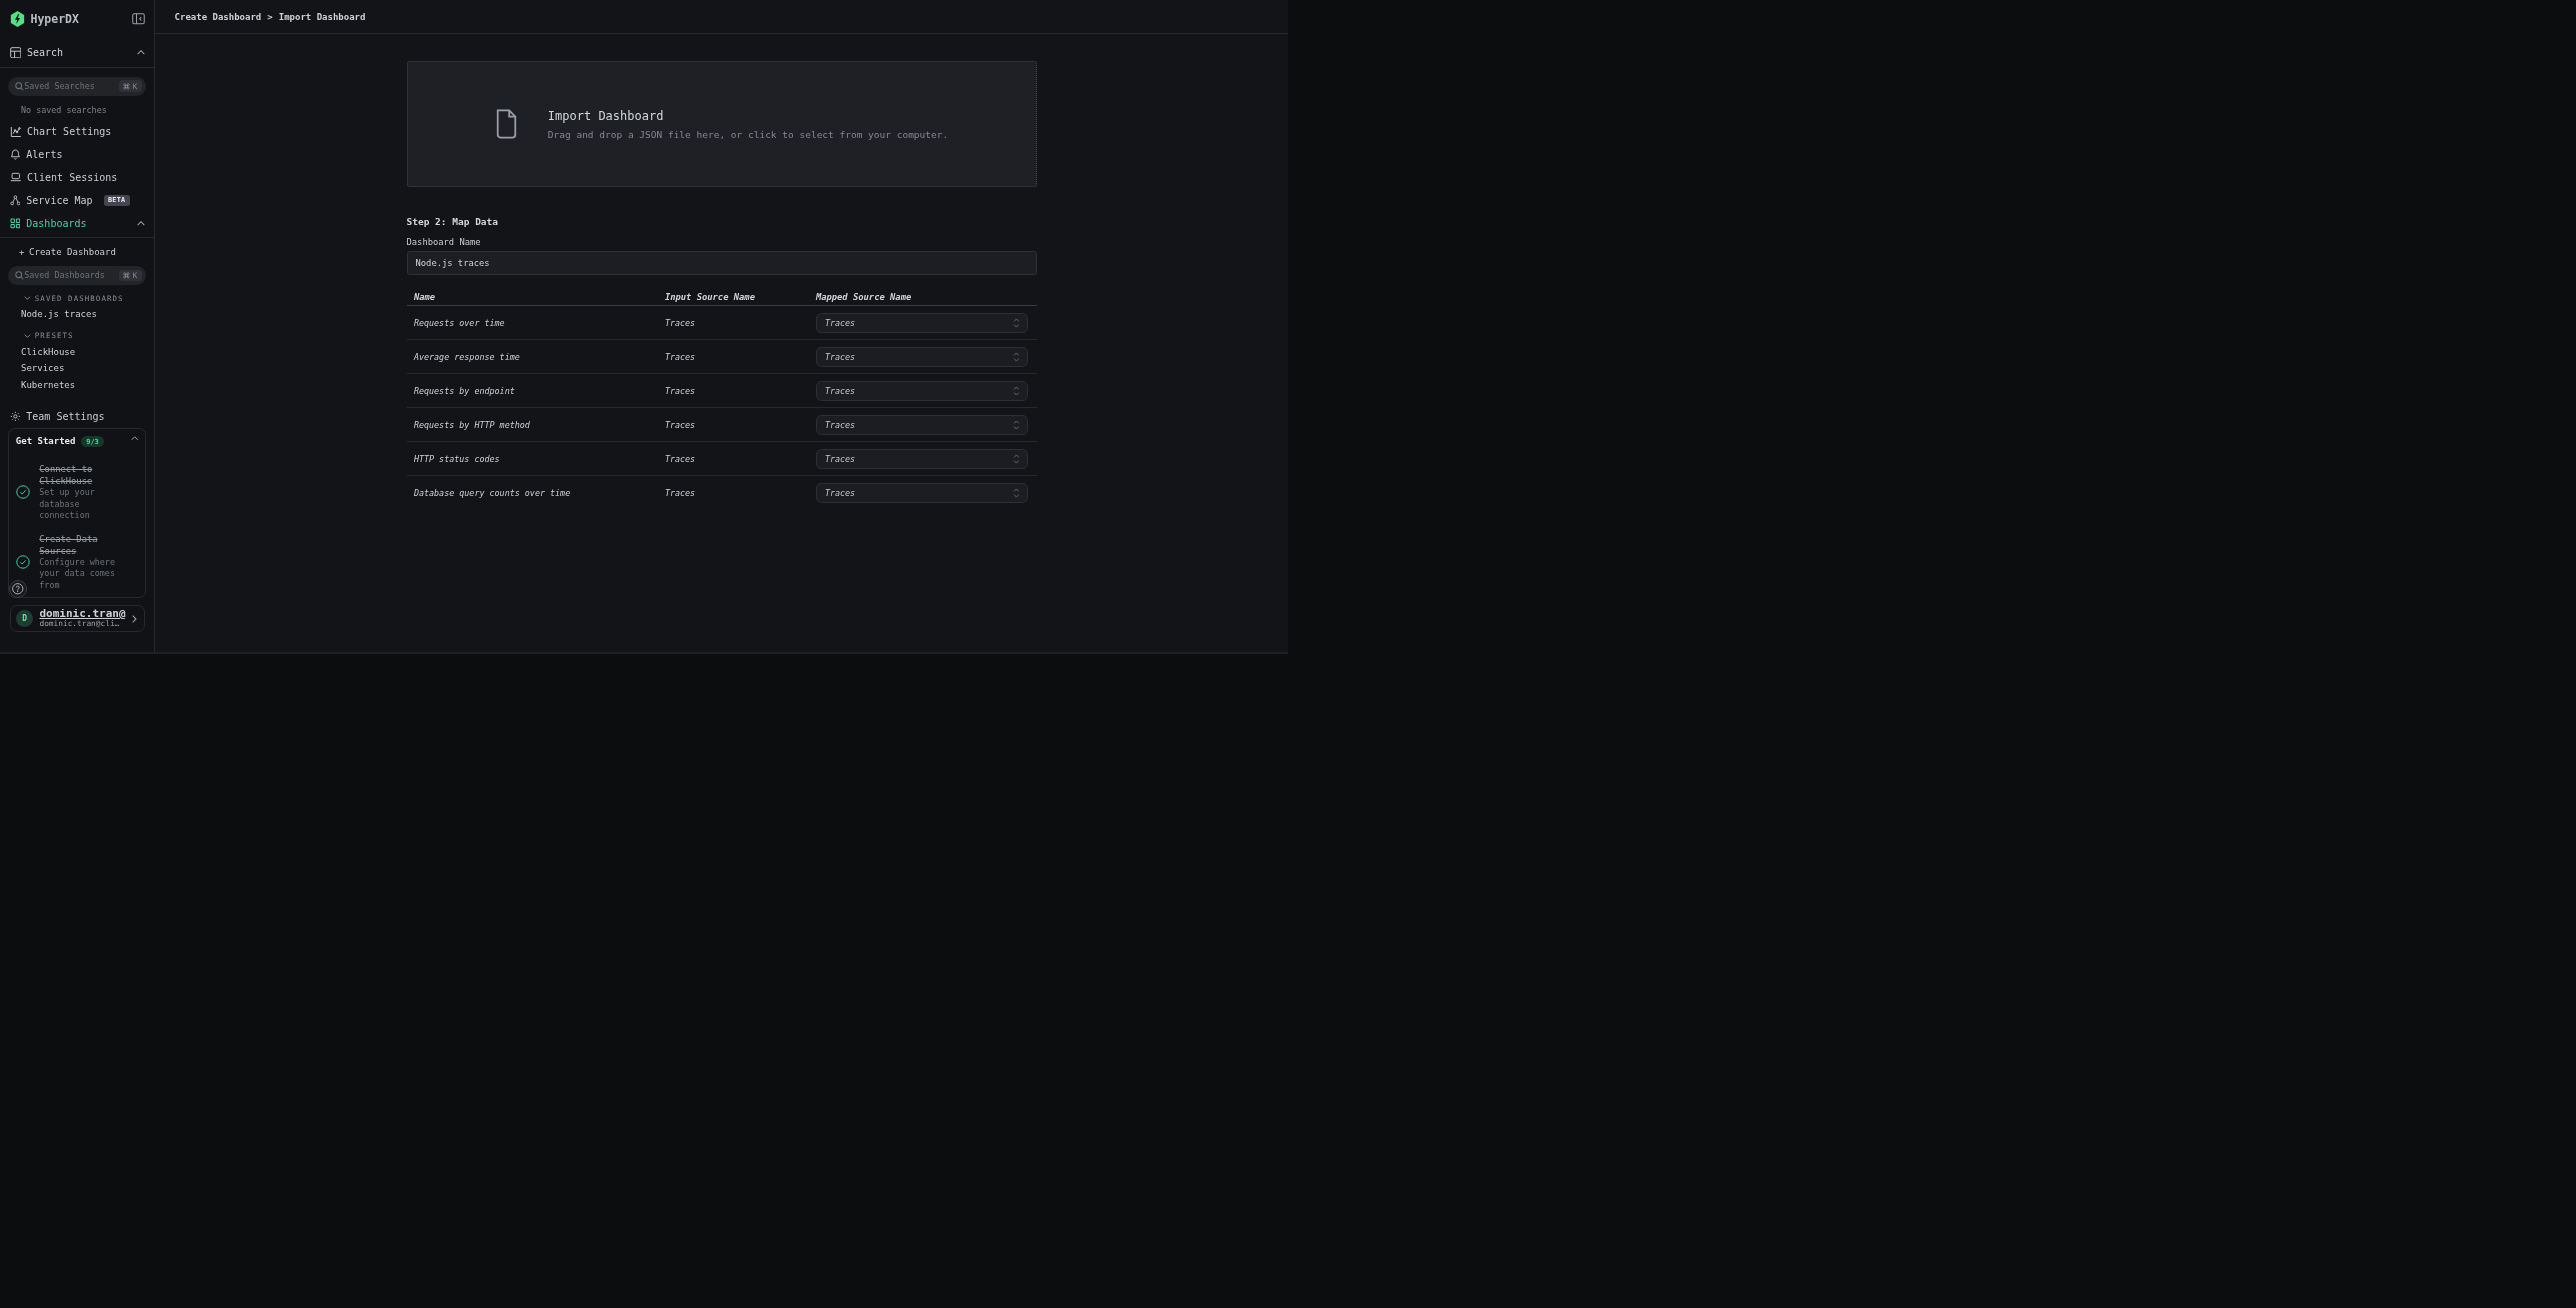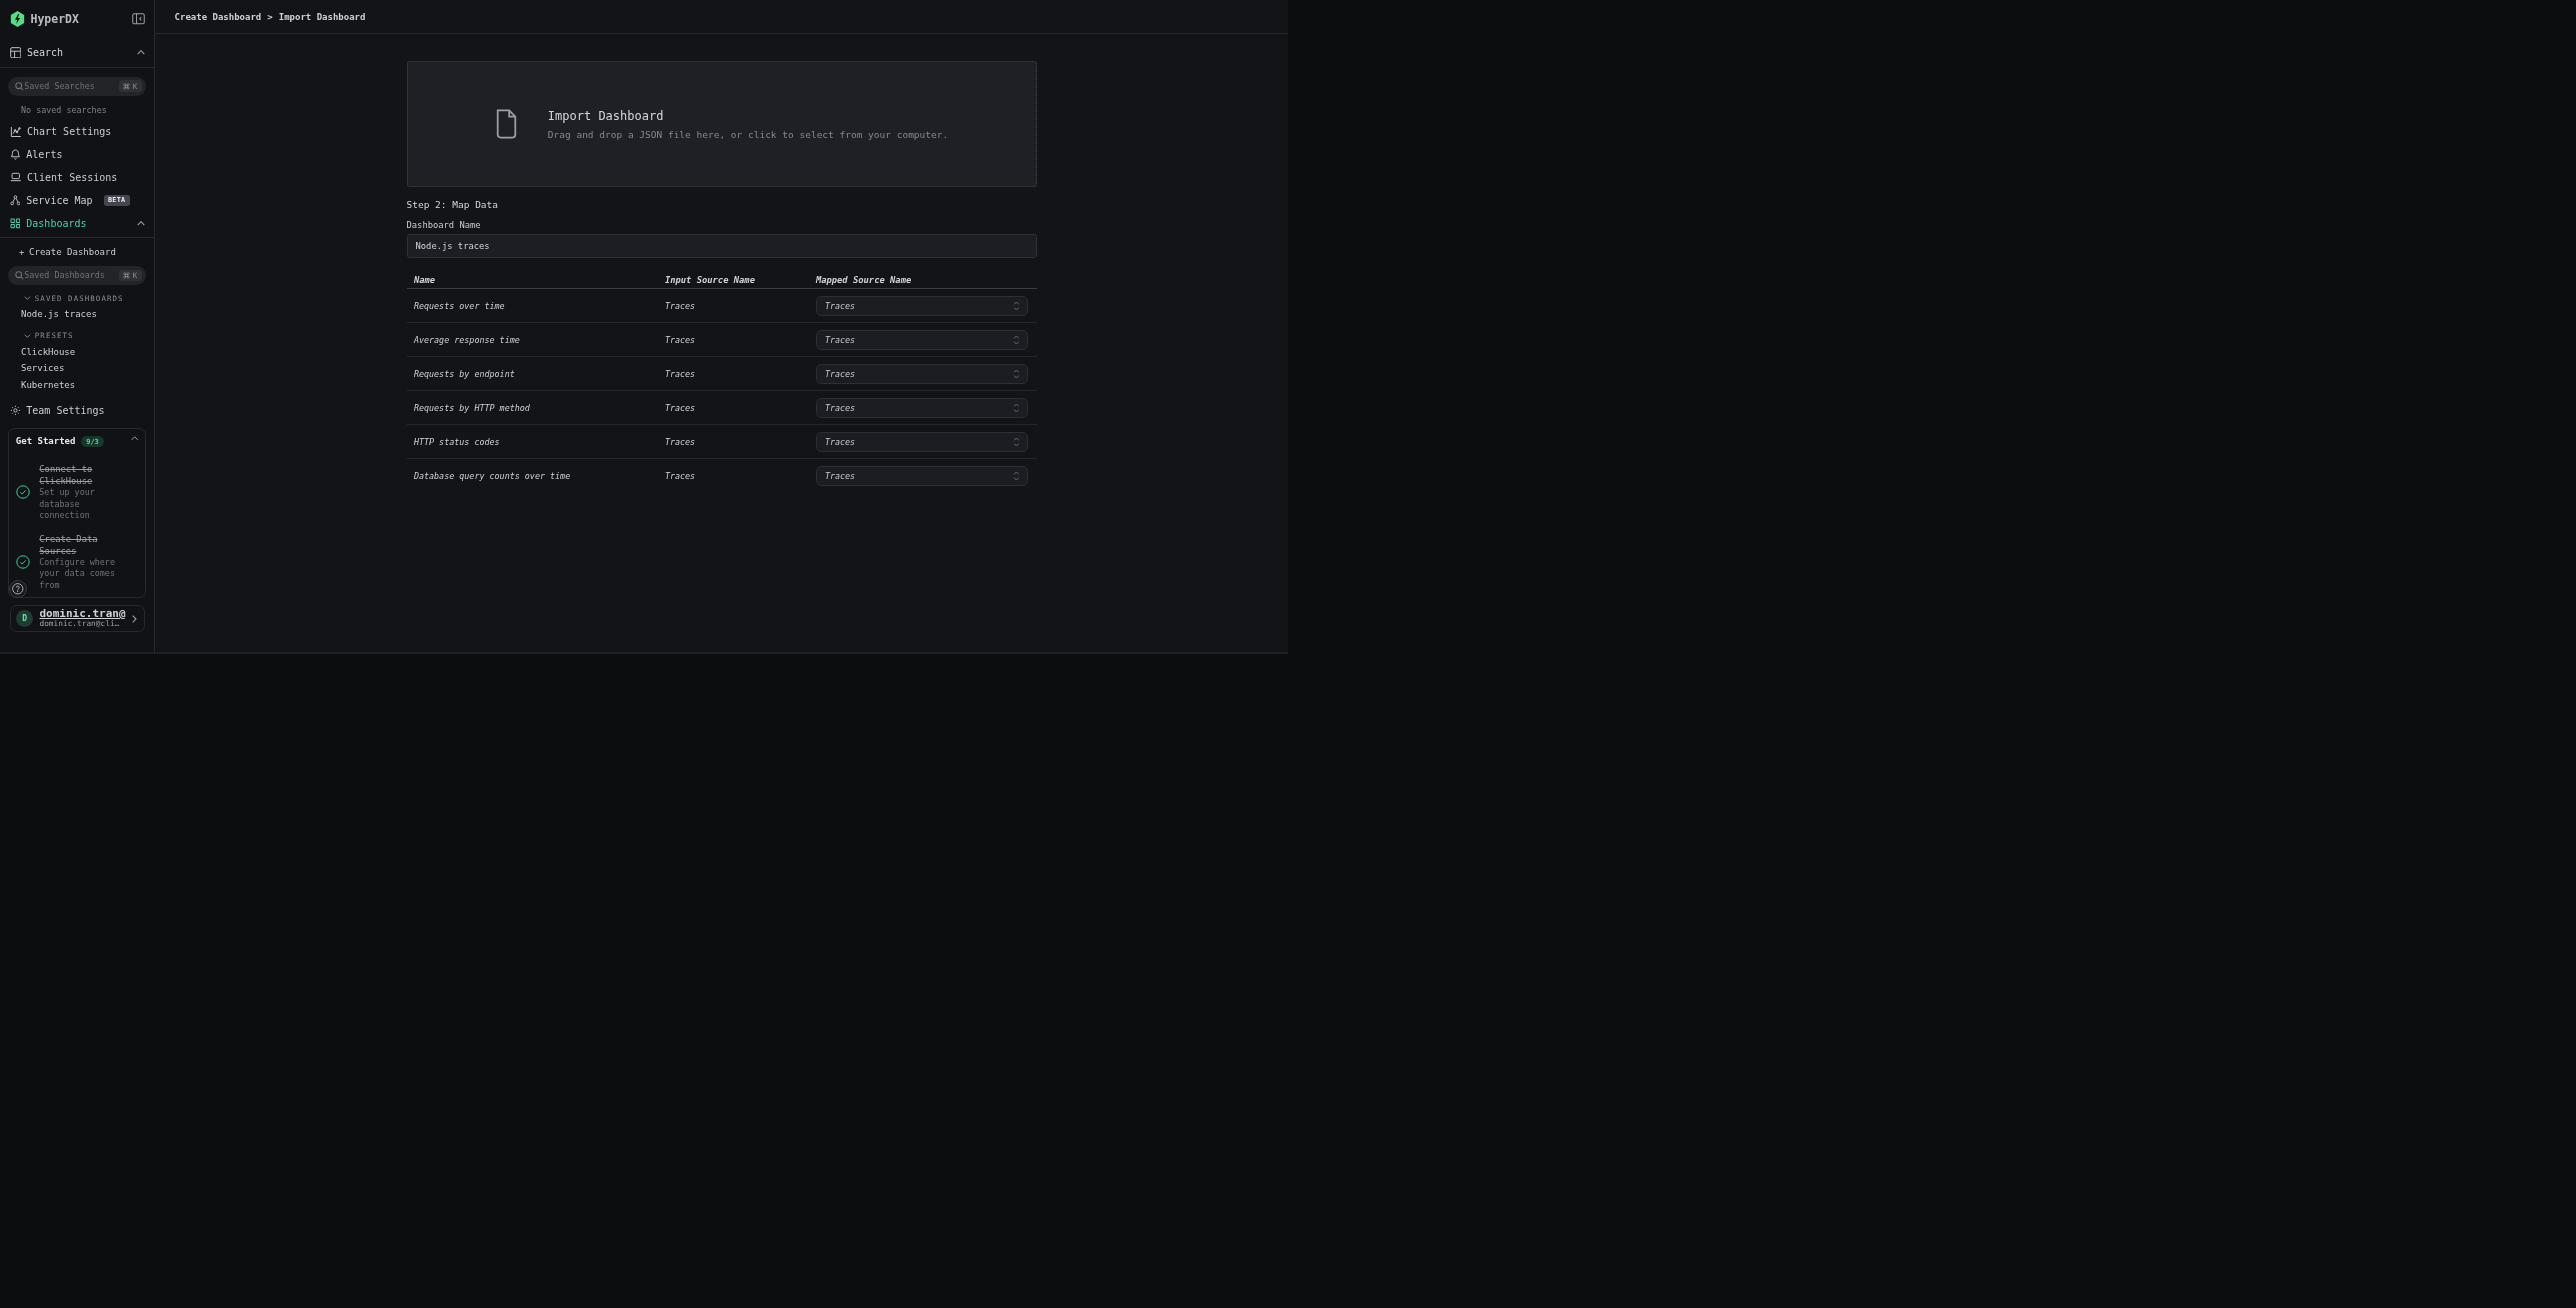--- a/index.html
+++ b/index.html
@@ -34,21 +34,21 @@
   .beta { background:#45454f; color:#eceef1; font-size:6.8px; font-weight:bold; border-radius:2.7px;
     padding:1.4px 4px; margin-left:5.4px; letter-spacing:0.3px; }
   .nav-item .grow { flex:1; }
   .divider { border-bottom:0.7px solid #26282d; }
   .create-row { height:28px; display:flex; align-items:center; padding:0 9.5px 0 19px; gap:4.7px;
     font-size:9px; color:#c9ccd1; cursor:pointer; }
   .group-label { margin-top:5.4px; height:15.5px; display:flex; align-items:center; gap:4px;
     padding-left:24px; font-size:7.4px; letter-spacing:1.1px; color:#8a8e95; cursor:pointer; }
   .tree-item { height:16.6px; display:flex; align-items:center; padding-left:21px;
     font-size:9px; color:#ced1d6; cursor:pointer; }
-  .team-row { margin-top:6px; height:23px; display:flex; align-items:center; padding:0 9.5px; gap:6px;
+  .team-row { margin-top:12px; height:23px; display:flex; align-items:center; padding:0 9.5px; gap:6px;
     font-size:10px; color:#c9ccd1; cursor:pointer; }
   .spacer { flex:1; }
   
   .gs-card { margin:0 8px 7.4px 8px; border:0.7px solid #27292e; border-radius:6.8px;
     padding:6.8px 6.8px 5.4px 6.8px; }
   .gs-head { display:flex; align-items:flex-start; gap:5.4px; height:16px; }
   .gs-title { font-size:9px; font-weight:bold; color:#e8eaec; }
   .gs-badge { background:#16382a; color:#4ad6a0; font-size:7px; font-weight:bold;
     border-radius:6.8px; padding:1.4px 5.4px; }
   .gs-head .grow { flex:1; }
@@ -74,21 +74,21 @@
     display:flex; align-items:center; padding-left:19.6px; }
   .crumbs { font-size:9px; font-weight:bold; color:#ced1d6; display:flex; gap:6px; }
   .crumb { cursor:pointer; }
   .content { flex:1; display:flex; flex-direction:column; align-items:center; overflow:hidden; }
   .col { width:630px; }
   .dropzone { width:630px; height:126px; margin-top:27px; background:#1e2025;
     border:1.4px dotted #41454c; border-radius:2.7px;
     display:flex; align-items:center; justify-content:center; gap:30px; cursor:pointer; }
   .dz-title { font-size:12px; color:#d3d6da; }
   .dz-sub { font-size:9.5px; color:#84888f; margin-top:6px; }
-  .step-title { margin-top:12px; font-size:9.5px; font-weight:normal; color:#d3d6da; }
+  .step-title { margin-top:29px; font-size:9.5px; font-weight:bold; color:#d3d6da; }
   .field-label { margin-top:9.5px; font-size:8.8px; color:#c9ccd1; }
   .text-input { margin-top:4.7px; height:24px; background:#1c1e23; border:0.7px solid #2e3137;
     border-radius:2.7px; display:flex; align-items:center; padding:0 8px; font-size:8.8px; color:#d0d3d8;
     cursor:text; }
   .table { margin-top:13.5px; }
   .thead, .trow { display:grid; grid-template-columns:251px 151px 1fr; align-items:center; padding-left:7.4px;font-style:italic; }
   .thead { height:17.6px; border-bottom:0.7px solid #3a3d43; font-size:8.8px; font-weight:bold; color:#d0d3d8; }
   .trow { height:34px; border-bottom:0.7px solid #26282d; font-size:8.4px; color:#ced1d6; }
   .trow:last-child { border-bottom:none; }
   .select { width:212px; height:20px; background:#1b1d22; border:0.7px solid #2c2f34; border-radius:5.4px;

